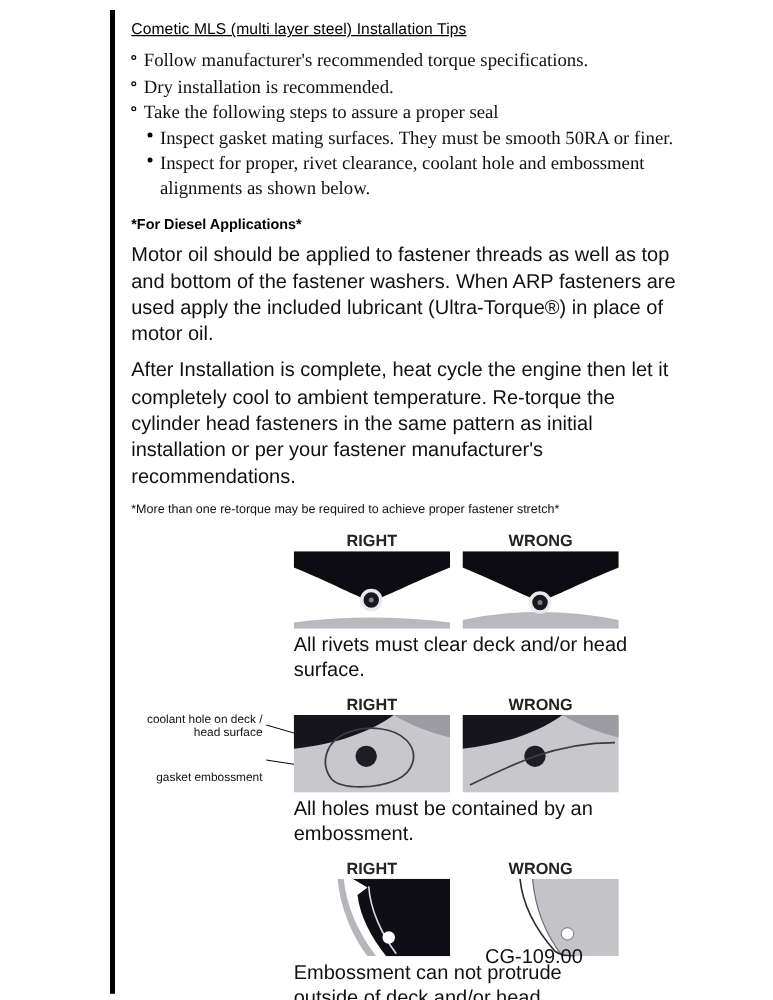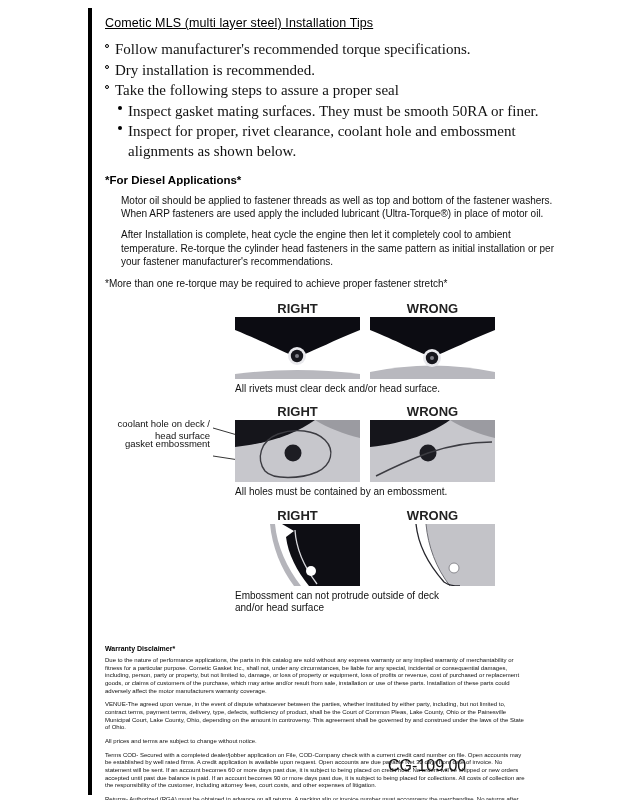--- a/index.html
+++ b/index.html
@@ -11,33 +11,33 @@
 
   .title { font-size:12.5px; font-weight:normal; text-decoration:underline; color:#000; margin-bottom:10px; letter-spacing:.1px; }
 
   .bullet-row { display:flex; align-items:flex-start; gap:6px; font-size:15px; line-height:1.3; margin-bottom:1px; color:#111;font-family:Liberation Serif, serif; }
   .bullet-row.sub { margin-left:13px; }
   .b { flex:0 0 auto; margin-top:4px; width:4px; height:4px; border-radius:50%; }
   .b.open { border:1px solid #000; }
   .b.fill { background:#000; }
 
   .diesel-heading { font-size:11.5px; font-weight:bold; color:#000; margin-top:13px; }
-  .para { font-size:10px; line-height:1.32; margin-top:8px; width:440px; color:#111;margin-left:16px; }
+  .para { font-size:16px; line-height:1.32; margin-top:8px; width:440px; color:#111; }
   .note { font-size:10px; margin-top:10px; color:#111; }
 
   .diagrams { margin-top:12px; width:425px; }
   .dg-labels { position:relative; height:16px; }
   .dg-label { position:absolute; width:125px; text-align:center; font-size:13px; color:#222;font-weight:bold; }
   .dg-label.r { left:130px; }
   .dg-label.w { left:265px; }
   .dg-panels { position:relative; height:62px; }
   .dg-panel { position:absolute; top:0; width:125px; height:62px; }
   .dg-panel.r { left:130px; }
   .dg-panel.w { left:265px; }
-  .dg-caption { margin-left:130px; margin-top:4px; margin-bottom:9px; font-size:10px; color:#111; line-height:1.25; }
+  .dg-caption { margin-left:130px; margin-top:4px; margin-bottom:9px; font-size:16px; color:#111; line-height:1.25; }
   .dg-caption.narrow { width:218px; }
 
   .ann-label { position:absolute; width:105px; text-align:right; font-size:9.5px; line-height:1.18; color:#111; }
   .ann-overlay { position:absolute; left:0; top:0; width:425px; height:62px; pointer-events:none; }
 
   .warranty { margin-top:30px; width:420px; }
   .warranty-heading { font-size:7px; font-weight:bold; color:#000; margin-bottom:5px; }
   .legal { font-size:6px; line-height:1.28; color:#111; margin-bottom:6px; }
   .legal.tight { margin-bottom:0; }
 
@@ -108,21 +108,21 @@
         </div>
       </div>
       <div class="dg-caption">All rivets must clear deck and/or head surface.</div>
 
       <div class="dg-labels">
         <div class="dg-label r">RIGHT</div>
         <div class="dg-label w">WRONG</div>
       </div>
       <div class="dg-panels">
         <div class="ann-label" style="left:0; top:-2px;">coolant hole on deck / head surface</div>
-        <div class="ann-label" style="left:0; top:18px;">gasket embossment</div>
+        <div class="ann-label" style="left:0; top:45px;">gasket embossment</div>
         <svg class="ann-overlay" viewBox="0 0 425 62">
           <line x1="108" y1="8" x2="184" y2="30" stroke="#000" stroke-width="0.8"></line>
           <line x1="108" y1="36" x2="160" y2="44" stroke="#000" stroke-width="0.8"></line>
         </svg>
         <div class="dg-panel r">
           <svg viewBox="0 0 125 62" width="125" height="62">
             <rect width="125" height="62" fill="#c7c7cc"></rect>
             <path d="M0,0 H80 C62,13 36,23 0,27 Z" fill="#15151b"></path>
             <path d="M80,0 H125 V18 C109,14 93,8 80,0 Z" fill="#9b9ba1"></path>
             <path d="M30,51 C21,39 25,21 43,14 C60,8 80,10 90,20 C100,30 97,45 82,52 C66,59 38,60 30,51 Z" fill="none" stroke="#3c3c42" stroke-width="1.4"></path>

